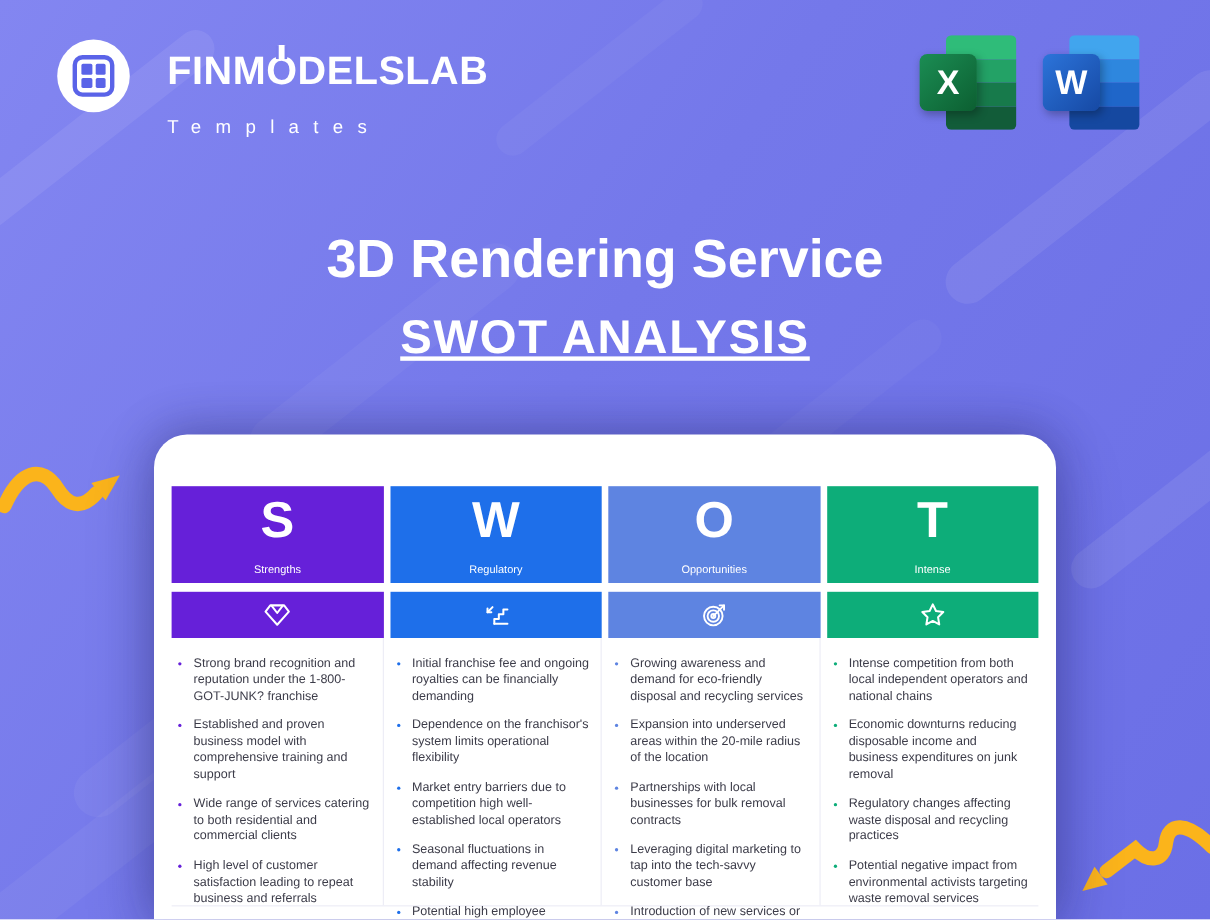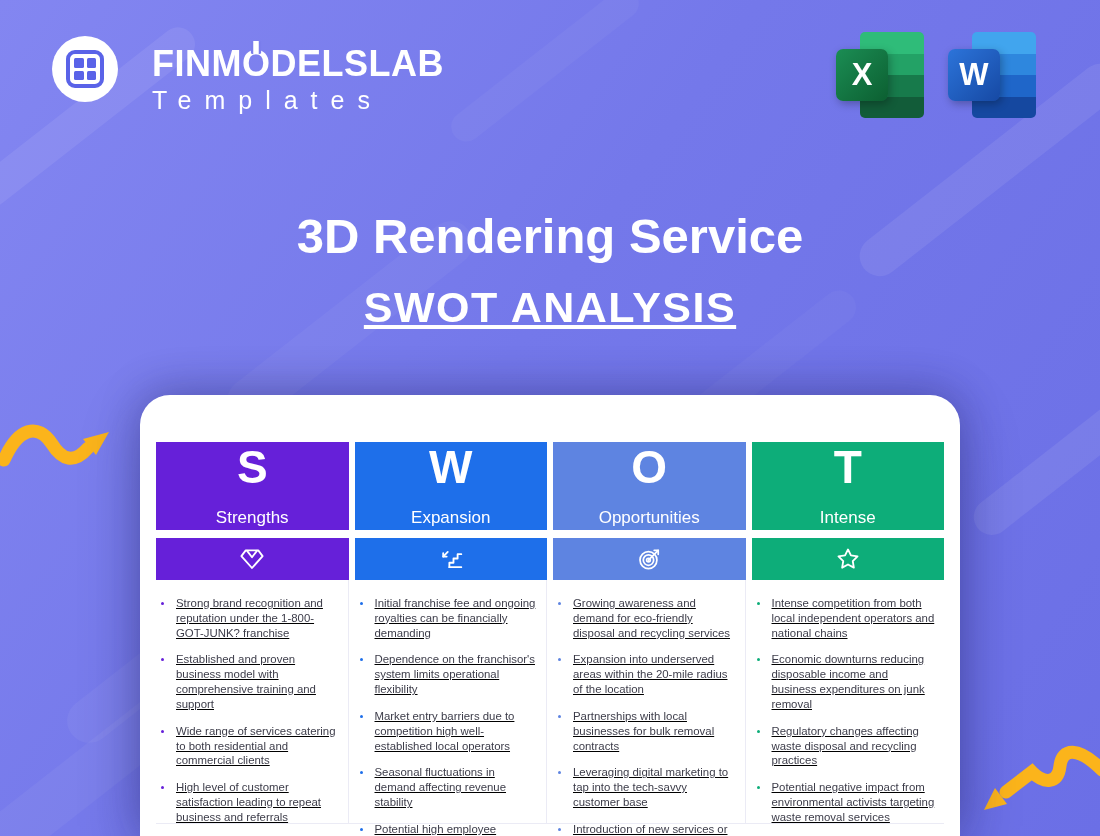--- a/index.html
+++ b/index.html
@@ -23,21 +23,21 @@
                  border-radius:50%; display:flex; align-items:center; justify-content:center; cursor:pointer; }
   .logo-grid { width:38px; height:38px; border:4px solid #5A63E8; border-radius:9px;
                display:grid; grid-template-columns:1fr 1fr; gap:3px; padding:4px; box-sizing:border-box; }
   .logo-grid span { background:#5A63E8; border-radius:1.5px; }
   .brand { position:absolute; left:152px; top:46px; color:#fff; }
   .brand-name { font-size:36px; font-weight:800; letter-spacing:.5px; line-height:1; white-space:nowrap; }
   .brand-name .o { position:relative; display:inline-block; }
   .brand-name .o::after { content:""; position:absolute; left:50%; top:-5px; transform:translateX(-50%);
       width:5px; height:13px; background:#fff; border-left:3.5px solid #7A7DEC; border-right:3.5px solid #7A7DEC;
       border-radius:2px; }
-  .brand-sub { font-size:25px; letter-spacing:13px; margin-top:4px; font-weight:400; }
+  .brand-sub { font-size:17px; letter-spacing:13px; margin-top:24px; font-weight:400; }
 
   
   .office { position:absolute; top:32px; width:88px; height:86px; cursor:pointer; }
   .office.excel { left:836px; } .office.word { left:948px; }
   .office .sheet { position:absolute; right:0; top:0; width:64px; height:86px; border-radius:5px;
                    overflow:hidden; display:flex; flex-direction:column; }
   .office .band { flex:1; }
   .excel .b1{background:#2FBC79;} .excel .b2{background:#23A266;} .excel .b3{background:#177A4B;} .excel .b4{background:#125C39;}
   .word  .b1{background:#41A5EE;} .word  .b2{background:#2E87DE;} .word  .b3{background:#1F66C9;} .word  .b4{background:#1548A0;}
   .office .front { position:absolute; left:0; top:17px; width:52px; height:52px; border-radius:7px;
@@ -57,25 +57,25 @@
 
   
   .card { position:absolute; left:140px; top:395px; width:820px; height:441px; background:#fff;
           border-radius:30px 30px 0 0; box-shadow:0 -6px 40px rgba(28,28,90,.28), 0 18px 60px rgba(28,28,90,.30); }
   .table { margin:47px 16px 0; }
   .cols { display:grid; grid-template-columns:repeat(4,1fr); column-gap:6px; }
   .swot-col { display:flex; flex-direction:column; }
   .col-header { height:88px; background:var(--accent); display:flex; flex-direction:column;
                 align-items:center; justify-content:center; }
   .col-letter { font-size:46px; font-weight:800; color:#fff; line-height:1; }
-  .col-label  { font-size:17px; color:#fff; margin-top:18px; }
+  .col-label  { font-size:10px; color:#fff; margin-top:18px; }
   .col-iconbar { height:42px; margin-top:8px; background:var(--accent);
                  display:flex; align-items:center; justify-content:center; }
   .col-iconbar svg { display:block; }
-  .col-list { height:243px; margin:0; padding:16px 8px 0 18px; box-sizing:border-box; list-style:disc;text-decoration:underline; }
+  .col-list { height:243px; margin:0; padding:16px 8px 0 18px; box-sizing:border-box; list-style:disc; }
   .swot-col:not(:last-child) .col-list { border-right:1px solid #EBEBF5; }
   .col-list li { font-size:11.4px; line-height:1.3; color:#3C3C49; margin-bottom:12px; padding-left:2px; }
   .col-list li::marker { color:var(--accent); font-size:10px; }
   .bottom-line { height:1px; background:#EBEBF5; margin:0 16px; }
 </style>
 </head>
 <body>
 
 <div class="page">
 
@@ -156,21 +156,21 @@
             <li>Established and proven business model with comprehensive training and support</li>
             <li>Wide range of services catering to both residential and commercial clients</li>
             <li>High level of customer satisfaction leading to repeat business and referrals</li>
 
           </ul>
         </div>
 
         <div class="swot-col" style="--accent: #1E6FEA;">
           <div class="col-header">
             <div class="col-letter">W</div>
-            <div class="col-label">Expansion</div>
+            <div class="col-label">Regulatory</div>
           </div>
           <div class="col-iconbar">
             <svg width="26" height="26" viewBox="0 0 24 24" fill="none" stroke="#fff" stroke-width="1.7" stroke-linecap="round" stroke-linejoin="round">
               <path d="M10.5 19.5v-4h3.8v-4h3.8v-4h3.4"></path>
               <path d="M10.5 19.5h11"></path>
               <path d="M9 5.5 4.8 9.8"></path>
               <path d="M4.8 6.6v3.2h3.2"></path>
             </svg>
           </div>
           <ul class="col-list">

